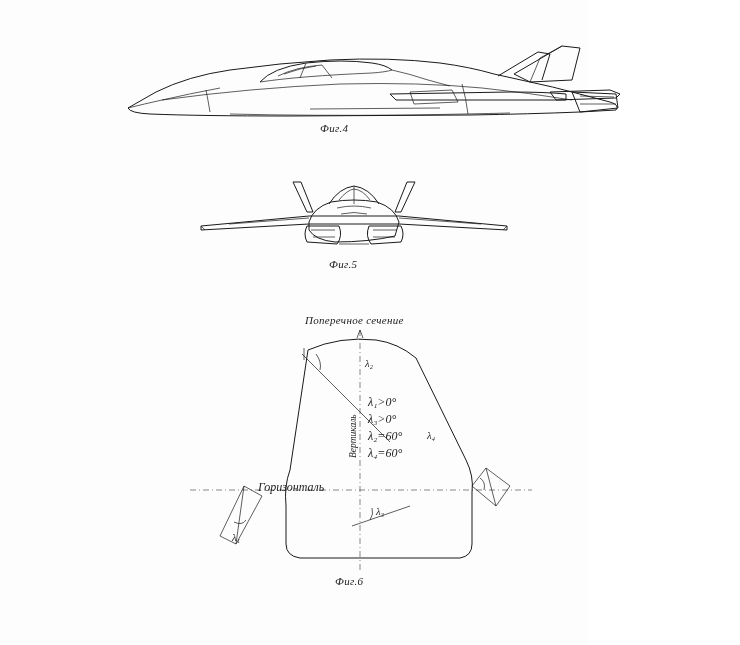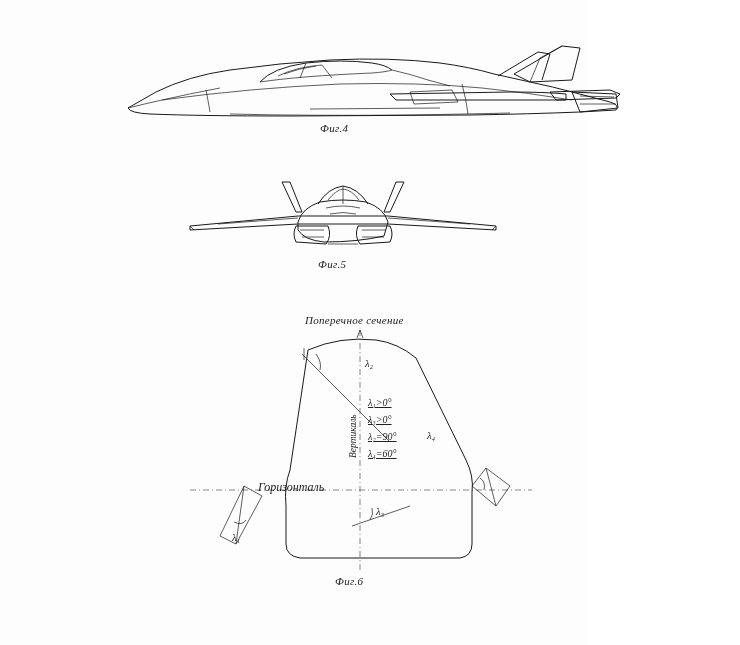--- a/index.html
+++ b/index.html
@@ -51,25 +51,24 @@
     font-size: 9.5px;
     color: #222;
     white-space: nowrap;
     transform-origin: 0 0;
     transform: rotate(-90deg);
   }
   .cond {
     position: absolute;
     font-family: "Liberation Serif", serif;
     font-style: italic;
-    font-size: 10px;
+    font-size: 12px;
     color: #222;
     white-space: nowrap;
     line-height: 17px;
-    text-decoration: underline;
   }
   svg { display: block; }
   .ln { fill: none; stroke: #1a1a1a; stroke-width: 1; }
   .ln-thin { fill: none; stroke: #1a1a1a; stroke-width: 0.7; }
   .axis { fill: none; stroke: #555; stroke-width: 0.7; stroke-dasharray: 6 3 1 3; }
 </style>
 </head>
 <body>
 
 <div class="sheet">
@@ -112,21 +111,21 @@
       <path class="ln-thin" d="M200,79 L330,78"></path>
 
       <path class="ln-thin" d="M300,62 L342,60 L348,72 L304,74 Z"></path>
 
       <path class="ln-thin" d="M96,60 Q98,70 100,82"></path>
       <path class="ln-thin" d="M352,54 Q356,68 358,84"></path>
     </svg>
     <div class="caption" style="left:210px; top:92px;">Фиг.4</div>
   </div>
 
-  <div class="fig" style="left:178px; top:170px;">
+  <div class="fig" style="left:189px; top:170px;">
     <svg width="330" height="90" viewBox="0 0 330 90">
 
       <path class="ln" d="M12,56 L120,46 L210,46 L318,56 L318,60 L210,54 L120,54 L12,60 Z"></path>
       <path class="ln-thin" d="M40,54 L120,48"></path>
       <path class="ln-thin" d="M210,48 L292,54"></path>
 
       <path class="ln" d="M120,52 Q124,38 142,32 Q165,28 188,32 Q206,38 210,52
                           L206,66 Q180,72 146,72 Q126,70 120,60 Z"></path>
 
       <path class="ln" d="M140,34 Q150,18 165,16 Q180,18 190,34"></path>
@@ -194,19 +193,19 @@
 
     <div class="lbl" style="left:78px; top:170px;">Горизонталь</div>
 
     <div class="lbl sub" style="left:140px; top:48px;margin-left:45px;">λ₂</div>
     <div class="lbl sub" style="left:247px; top:120px;">λ₄</div>
     <div class="lbl sub" style="left:52px; top:222px;">λ₁</div>
     <div class="lbl sub" style="left:196px; top:196px;">λ₃</div>
 
     <div class="cond" style="left:188px; top:84px;">λ₁&gt;0°</div>
     <div class="cond" style="left:188px; top:101px;">λ₃&gt;0°</div>
-    <div class="cond" style="left:188px; top:118px;">λ₂=90°</div>
+    <div class="cond" style="left:188px; top:118px;">λ₂=60°</div>
     <div class="cond" style="left:188px; top:135px;">λ₄=60°</div>
 
     <div class="caption" style="left:155px; top:265px;">Фиг.6</div>
   </div>
 
 </div>
 
 </body></html>

